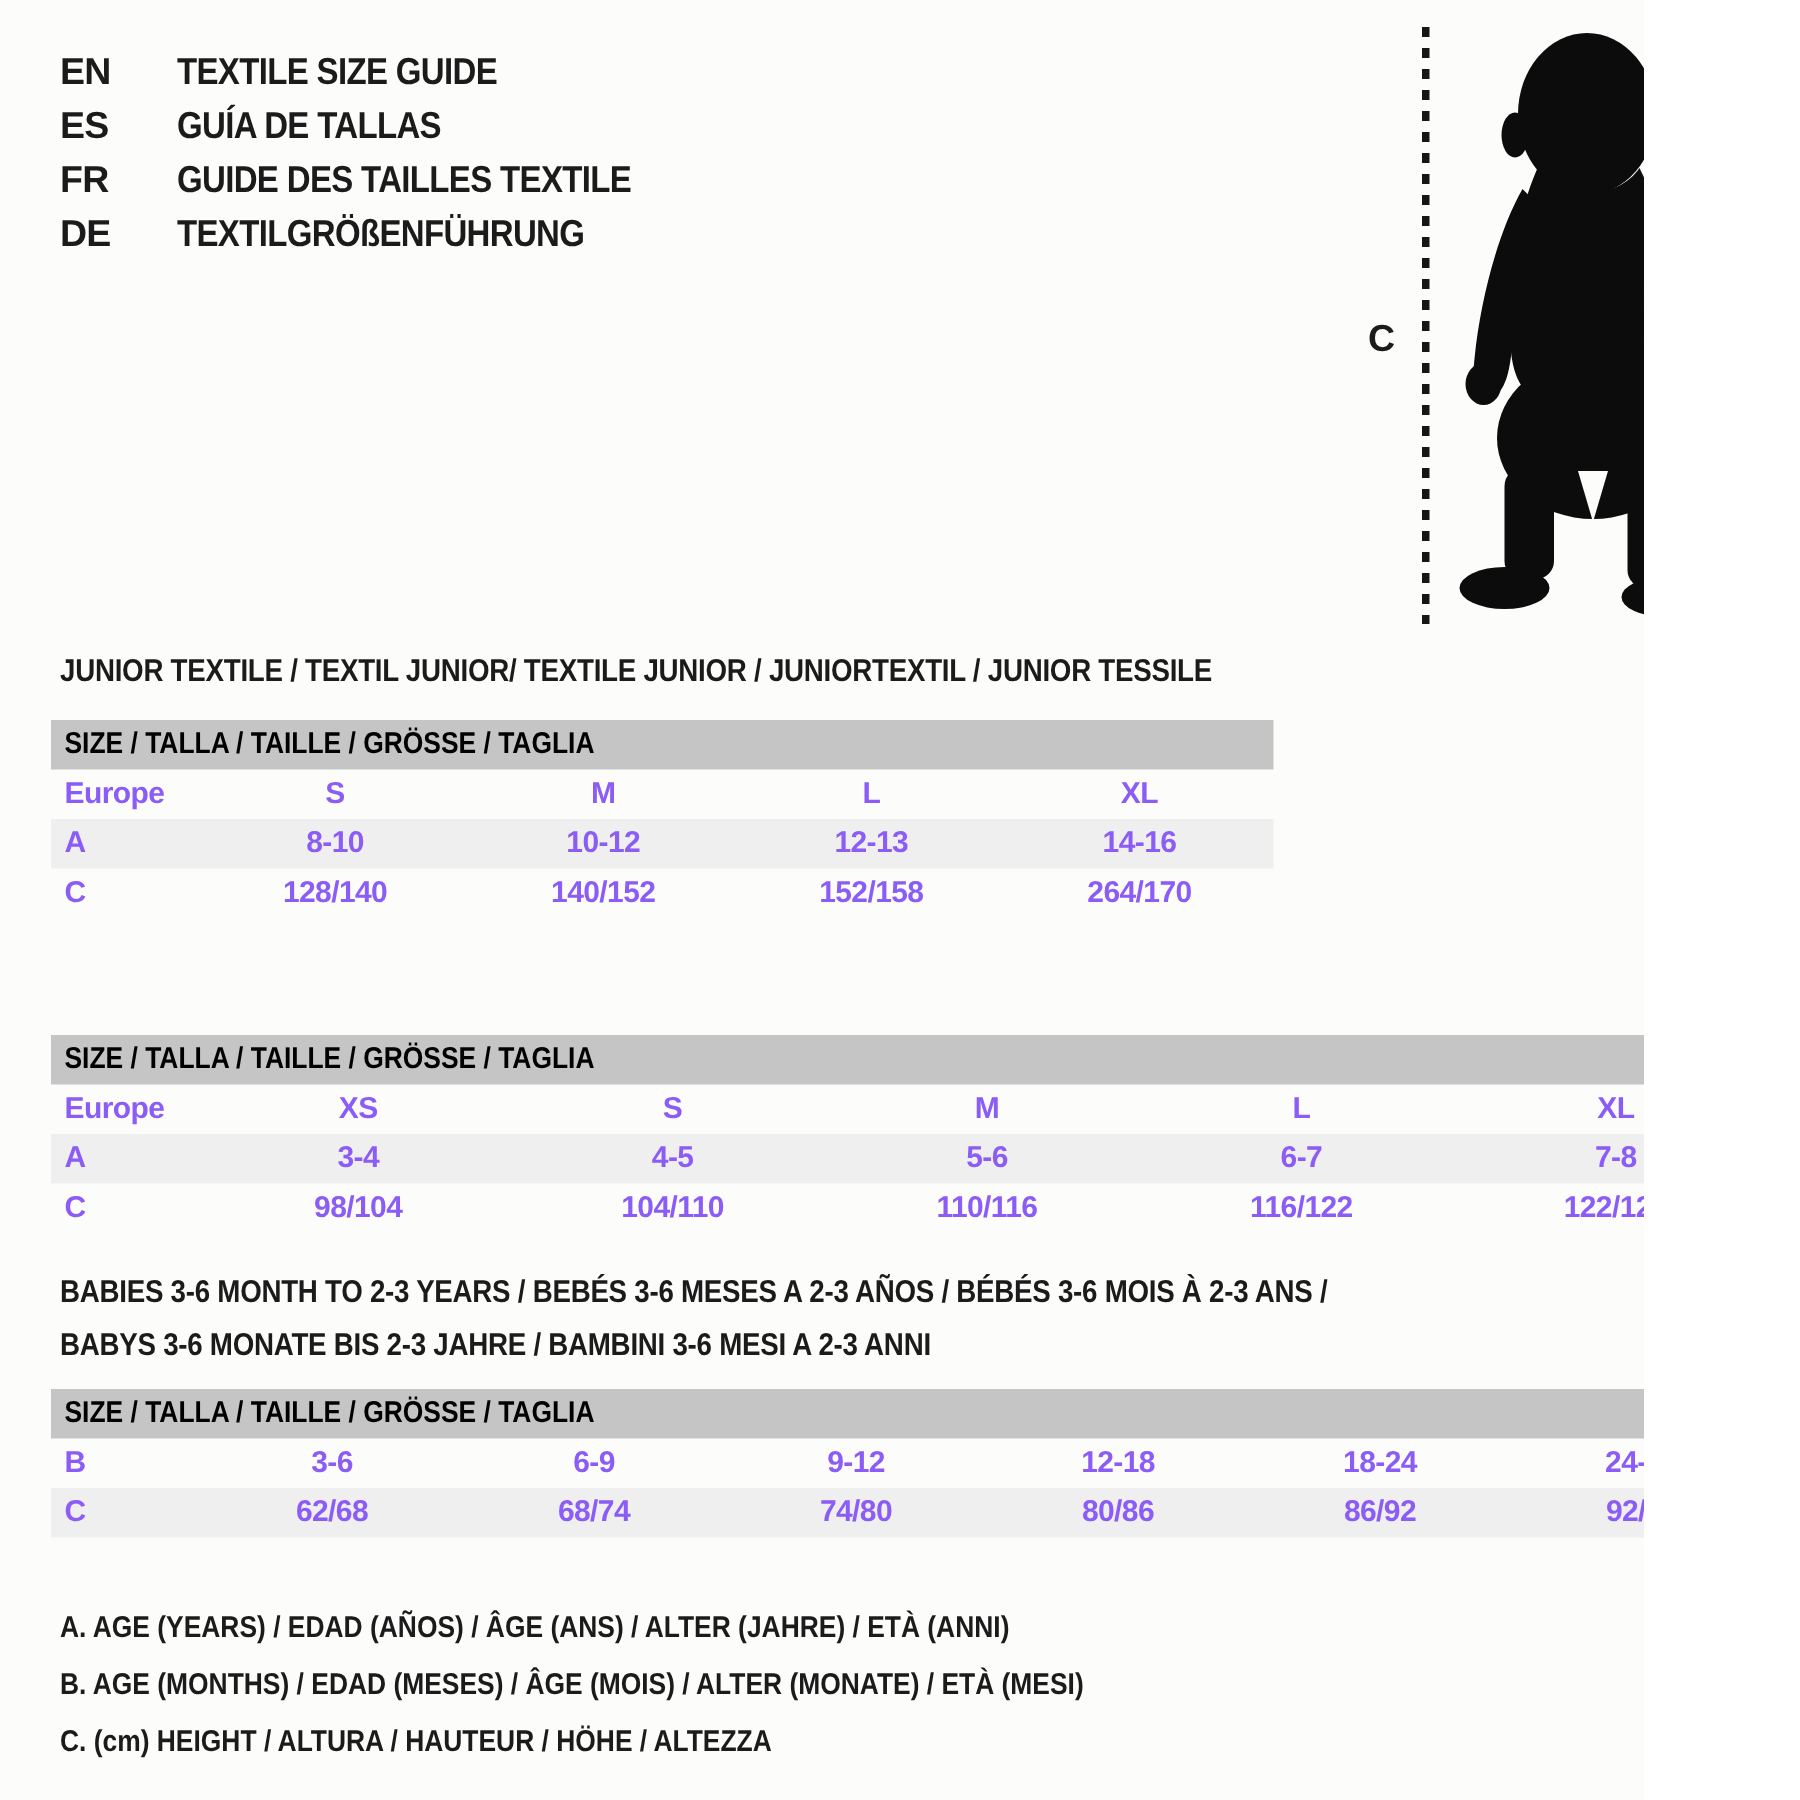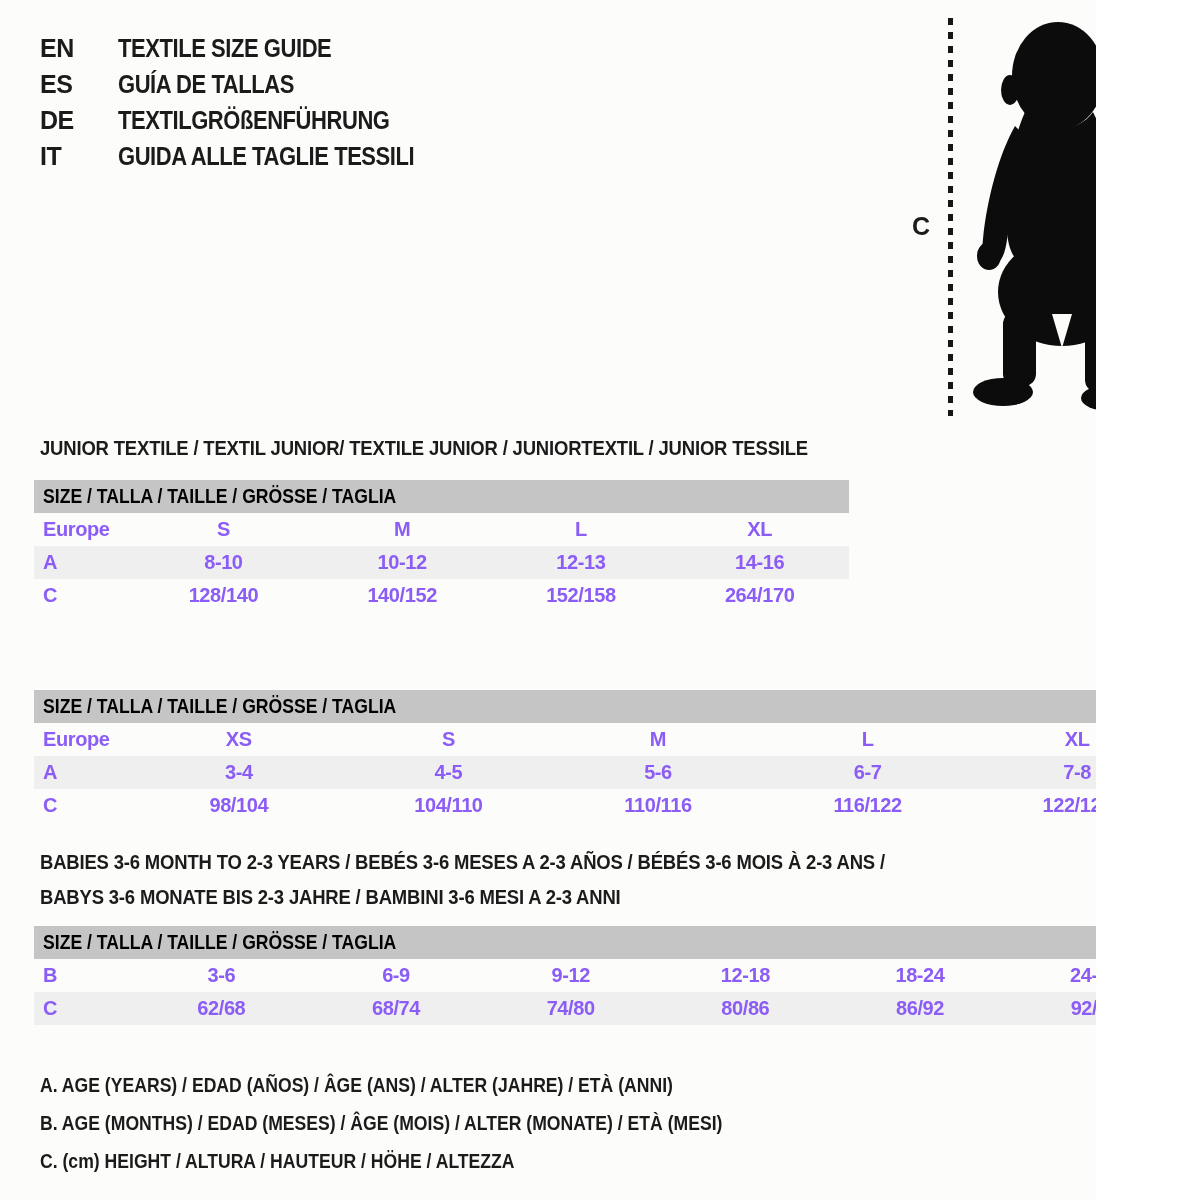--- a/index.html
+++ b/index.html
@@ -61,26 +61,26 @@
   <div class="lang-block">
     <div class="lang-row">
       <span class="lang-code">EN</span>
       <span class="lang-label condense">TEXTILE SIZE GUIDE</span>
     </div>
     <div class="lang-row">
       <span class="lang-code">ES</span>
       <span class="lang-label condense">GUÍA DE TALLAS</span>
     </div>
     <div class="lang-row">
+      <span class="lang-code">FR</span>
+      <span class="lang-label condense">GUIDE DES TAILLES TEXTILE</span>
+    </div>
+    <div class="lang-row">
       <span class="lang-code">DE</span>
       <span class="lang-label condense">TEXTILGRÖßENFÜHRUNG</span>
-    </div>
-    <div class="lang-row">
-      <span class="lang-code">IT</span>
-      <span class="lang-label condense">GUIDA ALLE TAGLIE TESSILI</span>
     </div>
   </div>
 
   <div class="dashed-line"></div>
   <div class="c-label">C</div>
   <svg class="baby-svg" width="200" height="405" viewBox="0 0 200 405" xmlns="http://www.w3.org/2000/svg">
     <g fill="#0c0c0c">
 
       <ellipse cx="95" cy="62" rx="46" ry="54"></ellipse>
 

